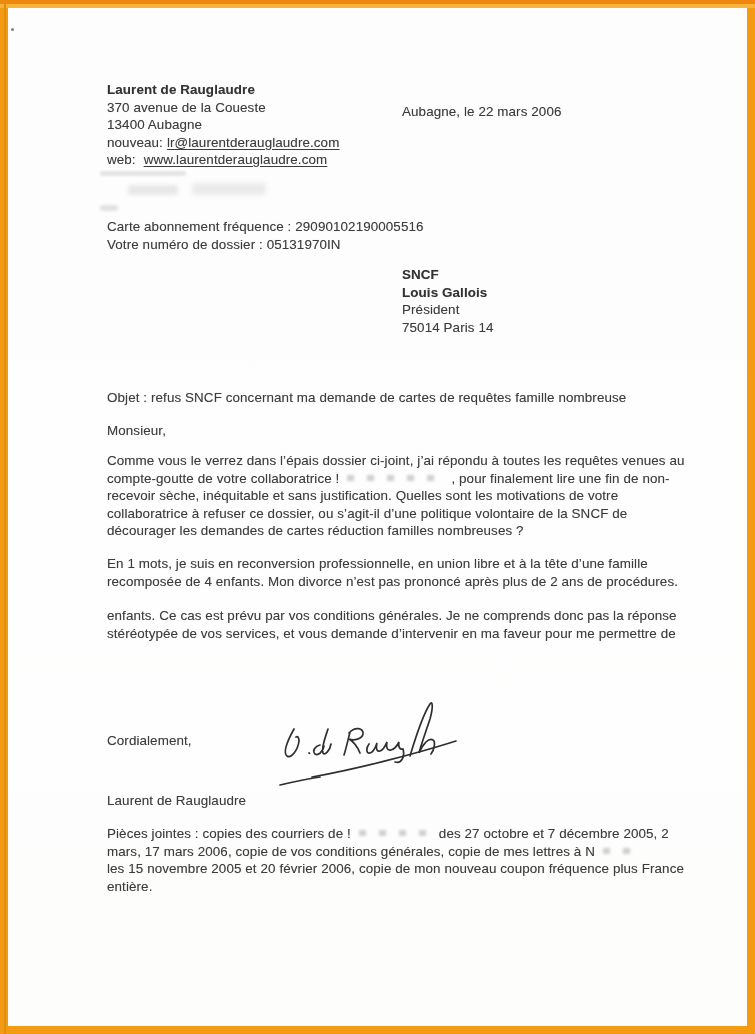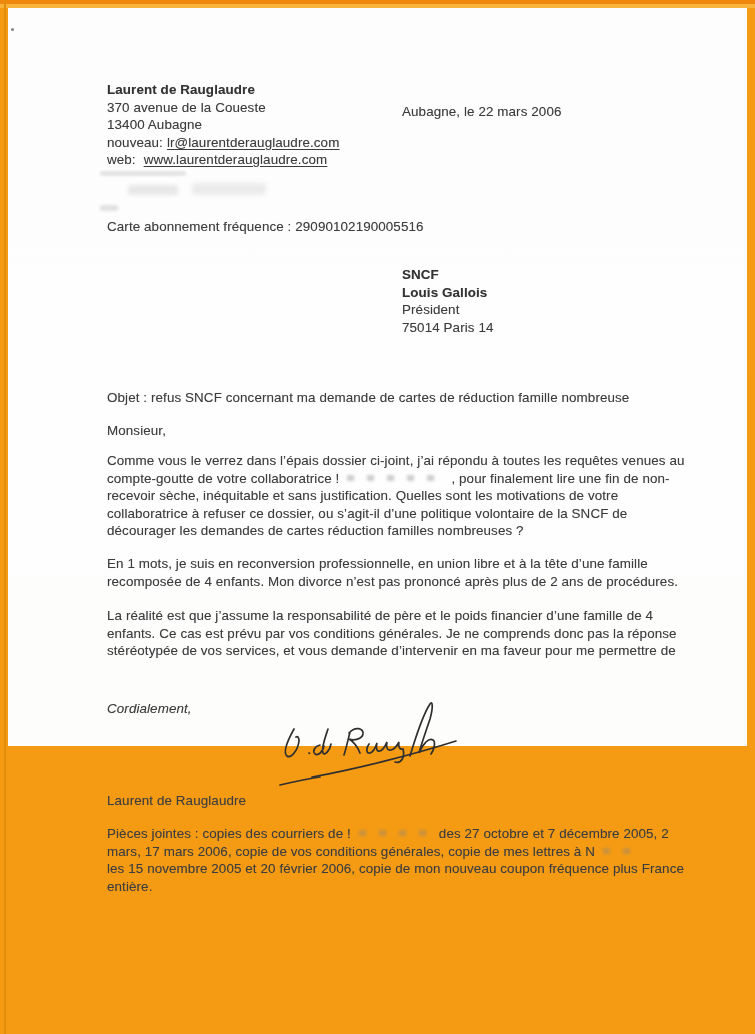--- a/index.html
+++ b/index.html
@@ -11,21 +11,21 @@
   
   .frame{
     position:absolute;inset:0;width:755px;height:1034px;
     background:#F59B13;
   }
   .frame .strip-dark{position:absolute;left:0;top:0;width:100%;height:4px;background:#EE870B;}
   .frame .strip-light{position:absolute;left:0;top:4px;width:100%;height:4px;background:#F9B23A;}
   .frame .left-inner{position:absolute;left:4px;top:0;width:2px;height:100%;background:#E08E0C;}
   
   .paper{
-    position:absolute;left:8px;top:8px;width:739px;height:738px;
+    position:absolute;left:8px;top:8px;width:739px;height:1018px;
     background:linear-gradient(180deg,#fcfdfc 0%, #fefefe 60%, #fdfdfc 100%);
   }
   .blk{position:absolute;color:#3D3D3D;font-size:13.4px;line-height:17.5px;
        text-shadow:0 0 0.7px rgba(90,90,90,.45);letter-spacing:.1px;}
   .blk div{white-space:nowrap;}
   .bold{font-weight:700;color:#333;}
   .link{text-decoration:underline;text-underline-offset:2px;}
   
   .redact{display:inline-block;vertical-align:baseline;height:11px;position:relative;}
   .redact::before{
@@ -65,55 +65,55 @@
 
     <div class="blk" style="left:394px;top:95px;">Aubagne, le 22 mars 2006</div>
 
     <div class="smudge" style="left:92px;top:163px;width:86px;height:5px;opacity:.22;filter:blur(1.2px);"></div>
     <div class="smudge" style="left:120px;top:177px;width:50px;height:10px;opacity:.20;filter:blur(2.2px);"></div>
     <div class="smudge" style="left:184px;top:175px;width:74px;height:12px;opacity:.17;filter:blur(2.4px);"></div>
     <div class="smudge" style="left:92px;top:197px;width:18px;height:6px;opacity:.25;filter:blur(1.4px);"></div>
 
     <div class="blk" style="left:99px;top:210px;">
       <div>Carte abonnement fréquence : 29090102190005516</div>
+      <div>Votre numéro de dossier : 05131970IN</div>
     </div>
 
     <div class="blk" style="left:394px;top:258px;">
       <div class="bold">SNCF</div>
       <div class="bold">Louis Gallois</div>
       <div>Président</div>
       <div>75014 Paris 14</div>
     </div>
 
-    <div class="blk" style="left:99px;top:381px;">Objet : refus SNCF concernant ma demande de cartes de réduction famille nombreuse</div>
+    <div class="blk" style="left:99px;top:381px;">Objet : refus SNCF concernant ma demande de cartes de requêtes famille nombreuse</div>
 
     <div class="blk" style="left:99px;top:414px;">Monsieur,</div>
 
     <div class="blk" style="left:99px;top:444px;">
       <div>Comme vous le verrez dans l’épais dossier ci-joint, j’ai répondu à toutes les requêtes venues au</div>
       <div>
         <span>compte-goutte de votre collaboratrice !</span><span class="redact" style="width:112px;"></span><span>, pour finalement lire une fin de non-</span>
       </div>
       <div>recevoir sèche, inéquitable et sans justification. Quelles sont les motivations de votre</div>
       <div>collaboratrice à refuser ce dossier, ou s’agit-il d’une politique volontaire de la SNCF de</div>
       <div>décourager les demandes de cartes réduction familles nombreuses ?</div>
     </div>
 
     <div class="blk" style="left:99px;top:547px;">
       <div>En 1 mots, je suis en reconversion professionnelle, en union libre et à la tête d’une famille</div>
       <div>recomposée de 4 enfants. Mon divorce n’est pas prononcé après plus de 2 ans de procédures.</div>
     </div>
 
     <div class="blk" style="left:99px;top:599px;">
-      <div>La réalité est que j’assume la responsabilité de père et le poids financier d’une famille de 4</div>
       <div>enfants. Ce cas est prévu par vos conditions générales. Je ne comprends donc pas la réponse</div>
       <div>stéréotypée de vos services, et vous demande d’intervenir en ma faveur pour me permettre de</div>
     </div>
 
-    <div class="blk" style="left:99px;top:692px;font-style:italic;">Cordialement,</div>
+    <div class="blk" style="left:99px;top:724px;">Cordialement,</div>
 
     <div class="sig" style="left:262px;top:684px;width:200px;height:100px;">
       <svg width="200" height="100" viewBox="0 0 200 100">
         <g fill="none" stroke="#2f2f2f" stroke-width="1.7" stroke-linecap="round">
           <path d="M24,37 C19,46 12,60 17,64 C21,67 28,58 29,49 C29,46 28,44 26,45"></path>
           <path d="M39,61 l0.6,0.4"></path>
           <path d="M50,53 C45,54 42,59 45,62 C48,64 53,60 54,54 M58,37 C55,46 51,56 53,61 C55,64 60,58 61,52"></path>
           <path d="M80,40 C78,48 76,57 74,63 M79,41 C85,34 94,36 93,42 C92,47 84,49 79,47 C84,50 88,56 90,61"></path>
           <path d="M99,52 C96,56 96,62 100,61 C104,60 106,54 107,51 C106,55 106,60 110,59 C114,58 116,52 117,50 C116,55 117,59 121,58 C125,57 128,52 129,50 C128,55 130,58 133,57 C135,64 132,72 125,70"></path>
           <path d="M140,64 C146,44 154,21 160,12 C163,8 163,16 160,27 C156,39 151,53 149,61 C153,52 159,45 163,48 C166,50 164,58 161,62"></path>

